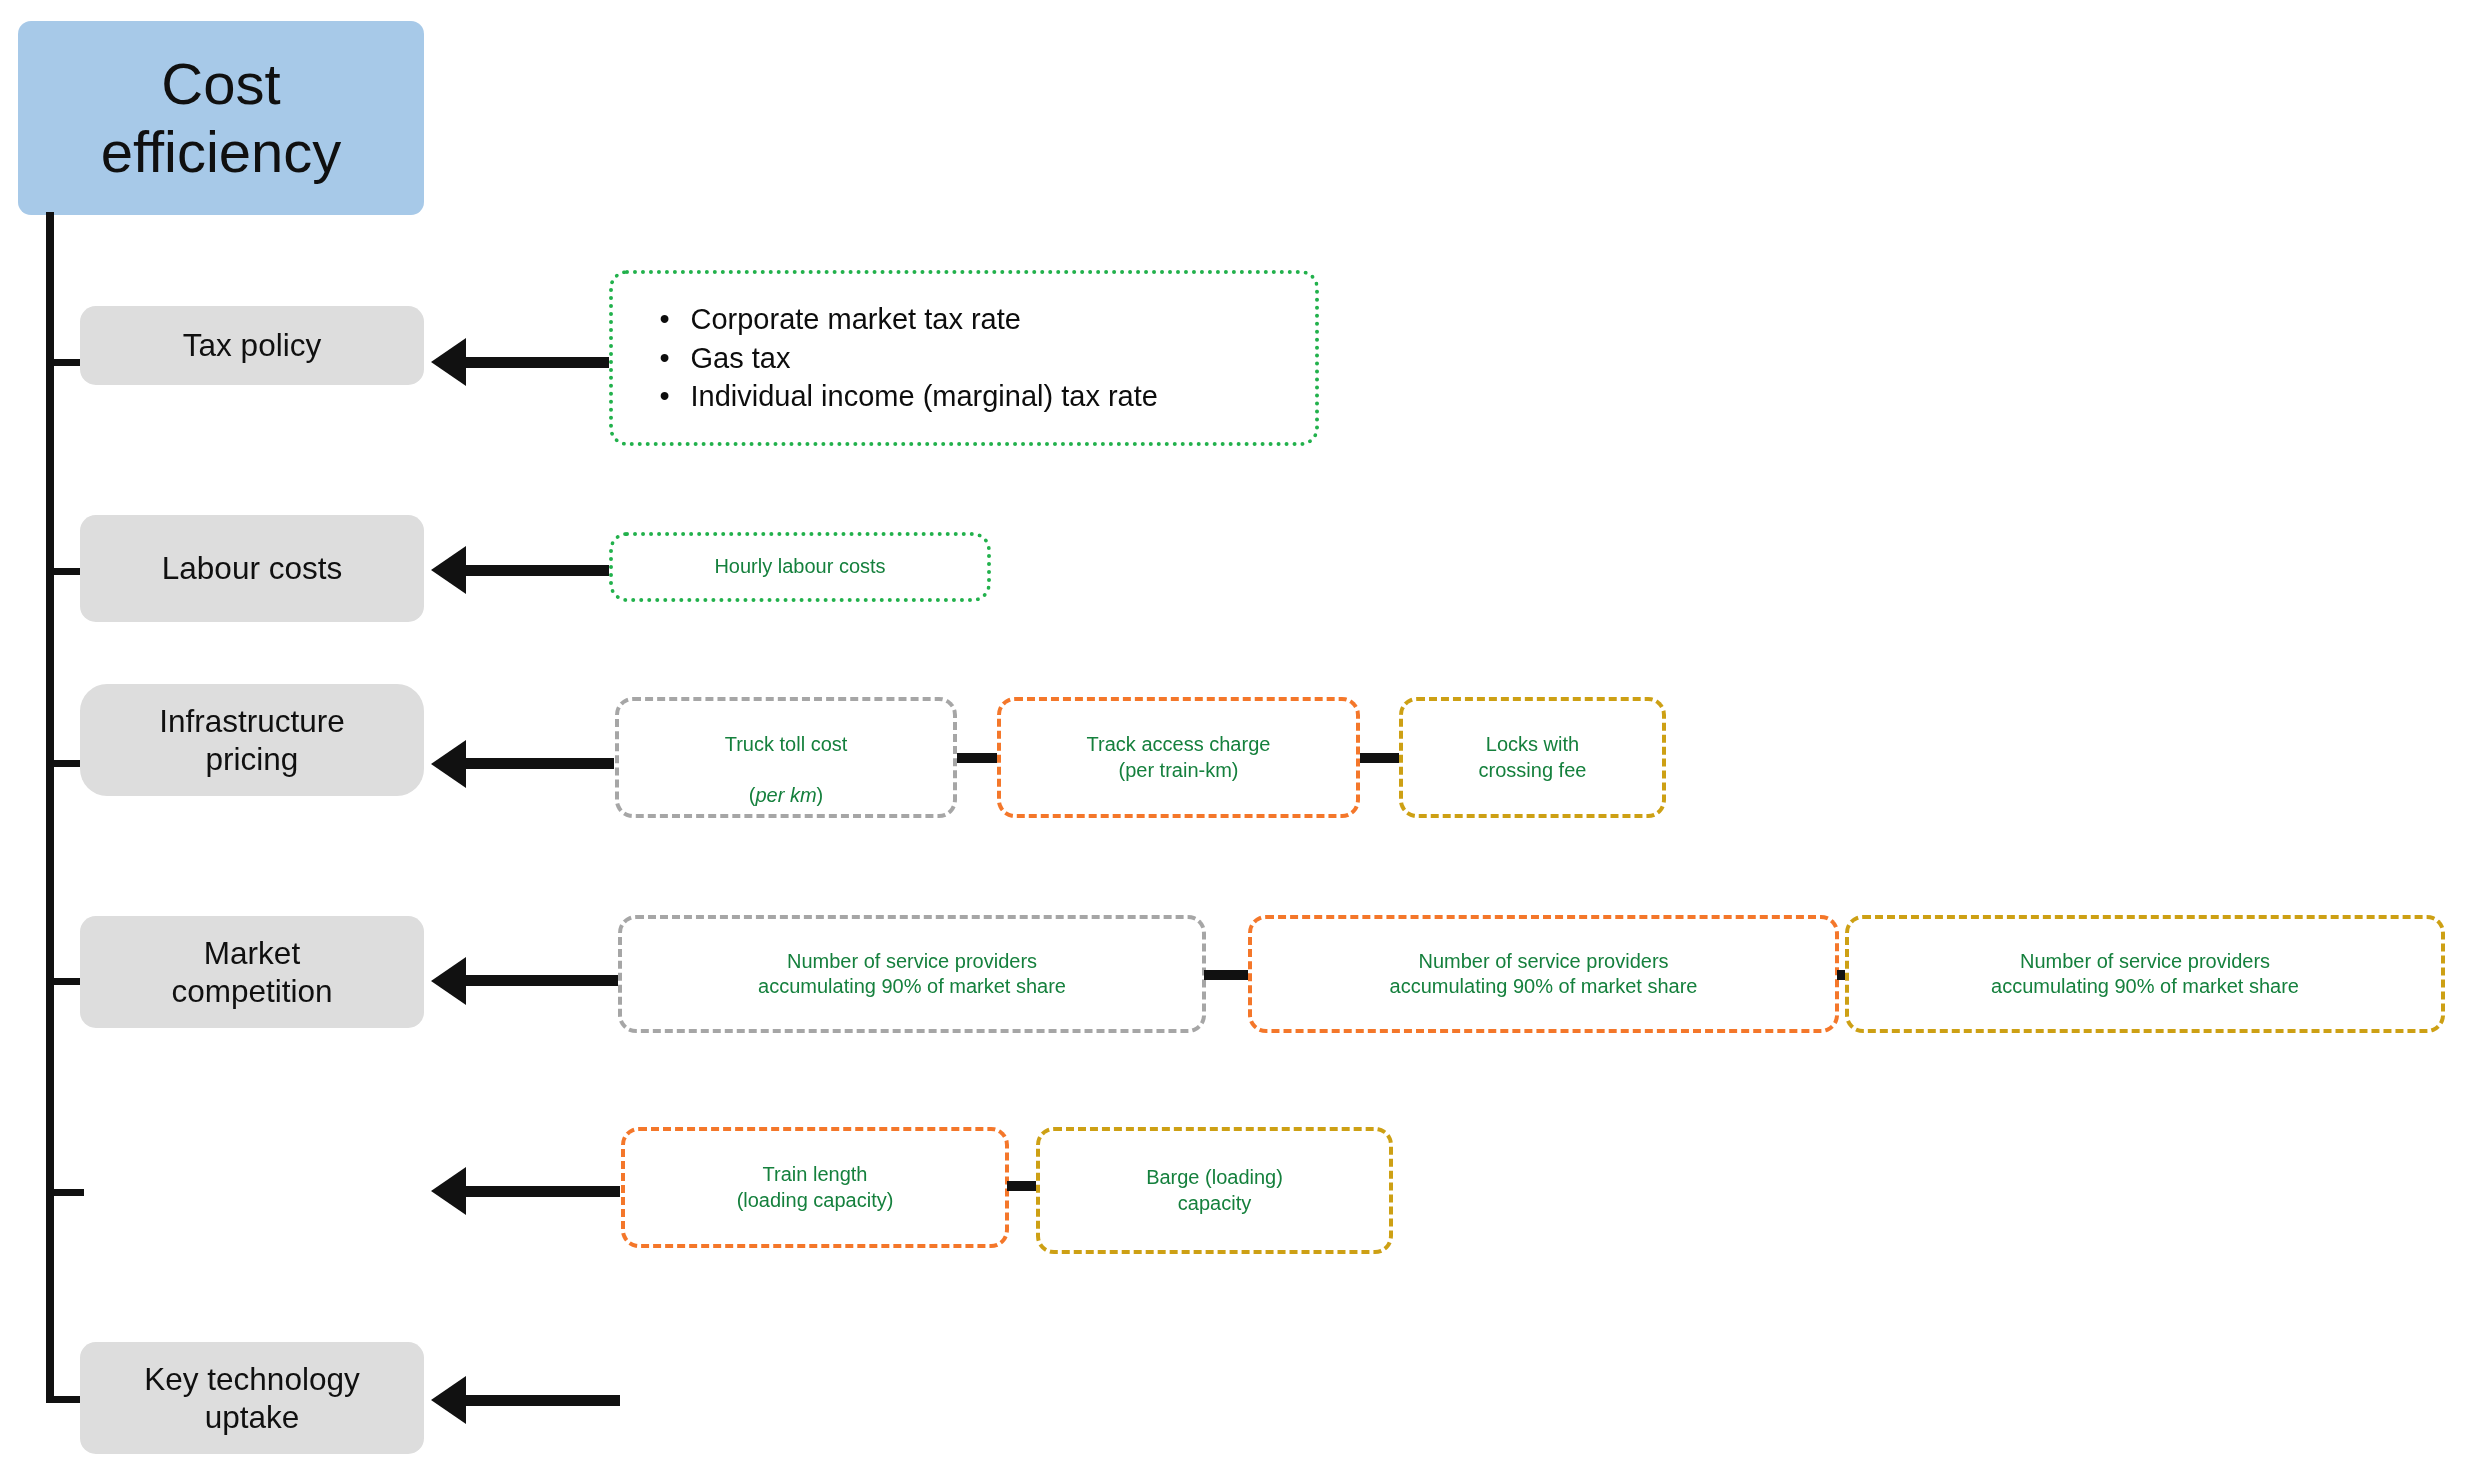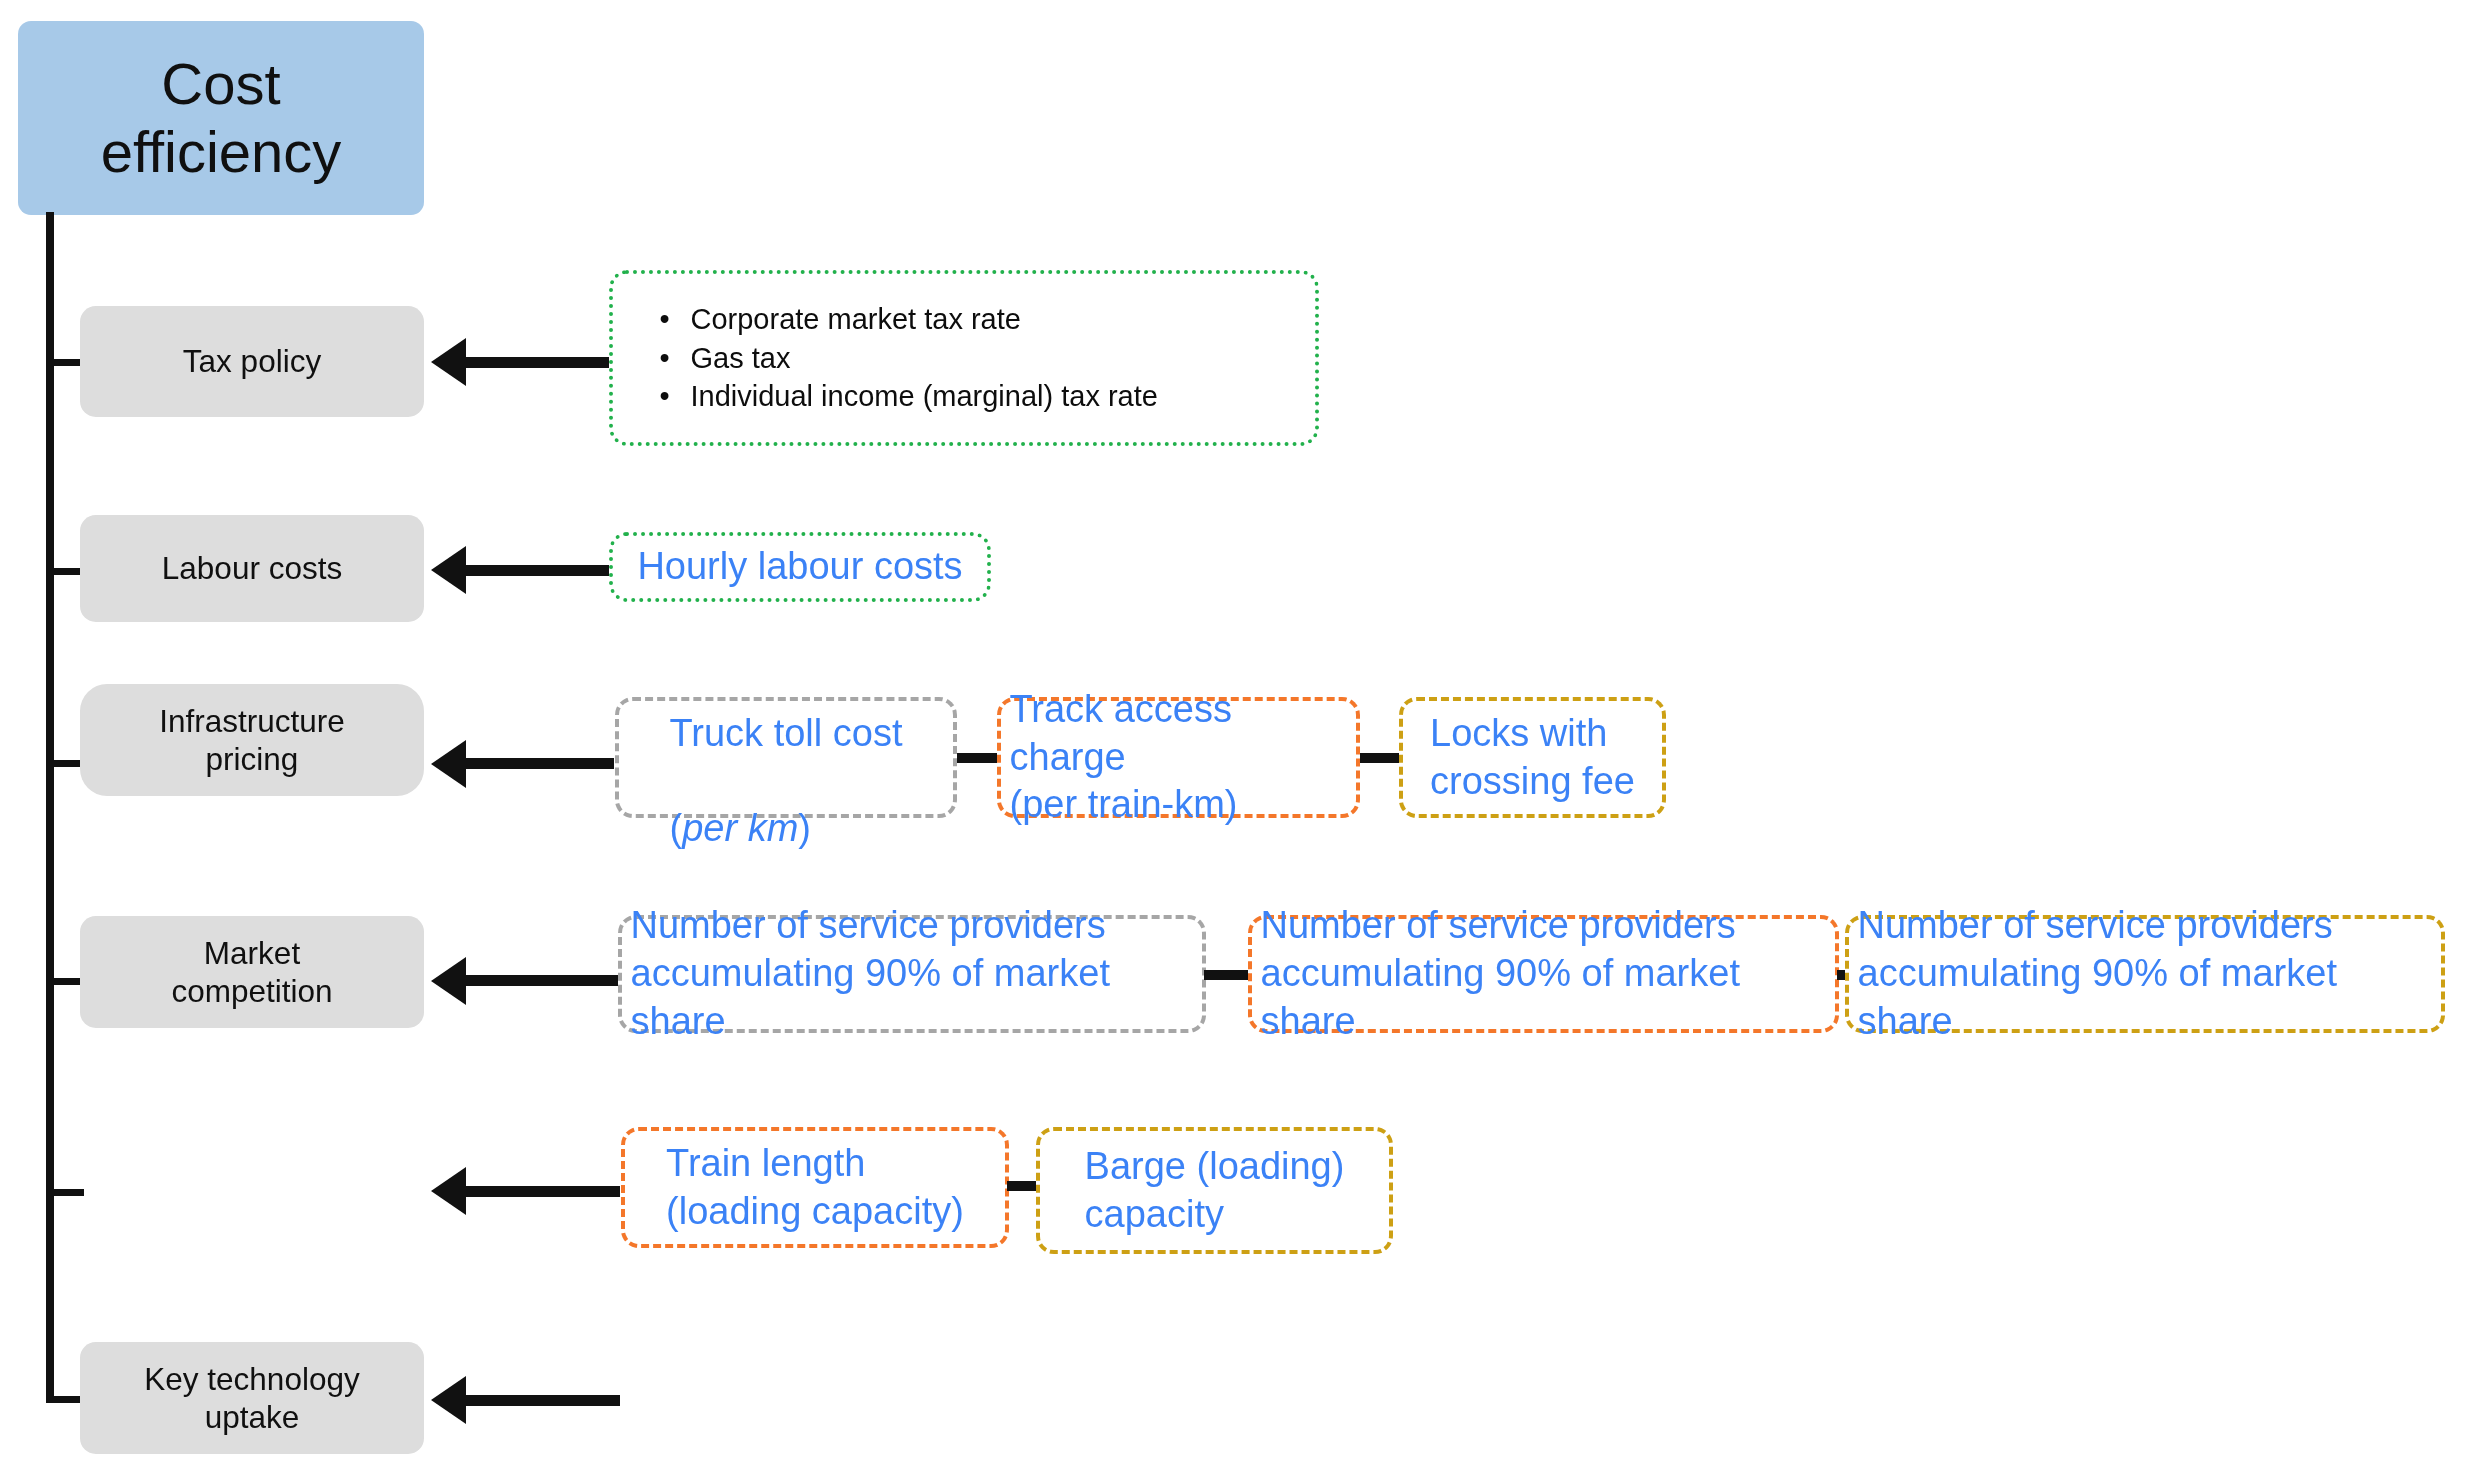--- a/index.html
+++ b/index.html
@@ -99,23 +99,24 @@
     position: absolute;
     box-sizing: border-box;
     background: #ffffff;
     border-radius: 18px;
     display: flex;
     align-items: center;
     justify-content: center;
     padding: 3.6px 8.5px;
   }
   .ind-label {
-    font-size: 38px;
+    font-size: 20px;
     line-height: 1.26;
-    color: #3b82f6;
+    color: #15803d;
+    text-align: center;
     white-space: pre-line;
   }
   .ind-label .ital { font-style: italic; }
 
   .b-green  { border: 4.2px dotted #22b14c; }
   .b-gray   { border: 4.2px dashed #a6a6a6; }
   .b-orange { border: 4.2px dashed #f4772a; }
   .b-olive  { border: 4.2px dashed #cda014; }
   .b-blue   { border: 4.2px solid  #3d85c8; }
 
@@ -155,21 +156,21 @@
 <div id="canvas">
 
   <div class="root-node">
     <div class="root-label">Cost
 efficiency</div>
   </div>
 
   <div class="trunk"></div>
 
   <div class="branch-stub" style="top:359px;"></div>
-  <div class="cat-box" style="top:306px; height:111px;">
+  <div class="cat-box" style="top:306px; height:79px;">
     <div class="cat-label">Tax policy</div>
   </div>
   <div class="arrow" style="left:466px; top:357px; width:145px;"></div>
   <div class="arrow-head" style="left:431px; top:338px;"></div>
 
   <div class="ind-box b-green" style="left:609px; top:270px; width:710px; height:176px;">
     <div class="bullet-list">
       <div class="bullet-row">
         <span class="bullet-dot">•</span>
         <span class="bullet-text">Corporate market tax rate</span>

